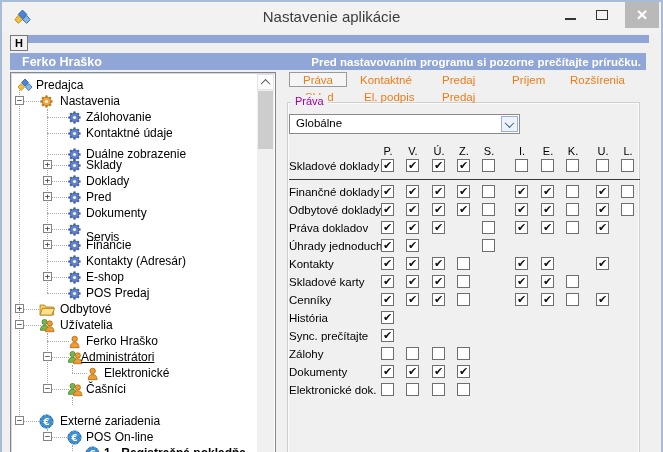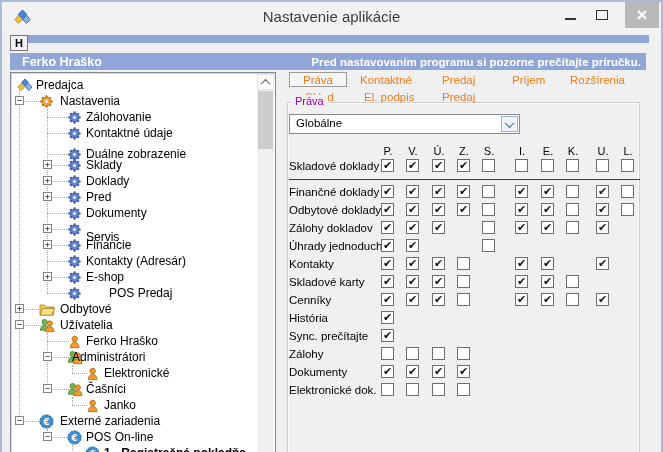--- a/index.html
+++ b/index.html
@@ -331,21 +331,21 @@
               <g stroke="#3c5da8" stroke-width="2.4">
                 <line x1="8" y1="1.5" x2="8" y2="14.5"></line>
                 <line x1="1.5" y1="8" x2="14.5" y2="8"></line>
                 <line x1="3.4" y1="3.4" x2="12.6" y2="12.6"></line>
                 <line x1="3.4" y1="12.6" x2="12.6" y2="3.4"></line>
               </g>
               <circle cx="8" cy="8" r="4.6" fill="#6383cf" stroke="#3c5da8" stroke-width="1"></circle>
               <circle cx="8" cy="8" r="1.7" fill="#eef2fa"></circle>
             </svg>
           </span>
-          <span class="tlabel" style="left: 74px; margin-left: 23px;">POS Predaj</span>
+          <span class="tlabel" style="left: 74px;">POS Predaj</span>
         </div>
         <div class="trow" style="top: 227px; position: absolute; left: 0px; right: 0px;">
           <span class="stub" style="left: 7px; width: 22px;"></span>
           <span class="exp" style="left: 3px;">+</span>
           <span class="ticon" style="left: 26px;">
             <svg width="16" height="14" viewBox="0 0 16 14">
               <path d="M1,3 h4.5 l1.5,2 H14.6 v8 H1 z" fill="#f5c95c" stroke="#a87b12" stroke-width="0.8"></path>
               <path d="M1,13 L3.6,6.4 H15.6 L12.8,13 z" fill="#fde28a" stroke="#a87b12" stroke-width="0.8"></path>
             </svg>
           </span>
@@ -388,21 +388,21 @@
               <g transform="translate(0.6,0.8) scale(1)">
                 <circle cx="5" cy="3.2" r="2.6" fill="#7ab648" stroke="#4e7d2a" stroke-width="0.8"></circle>
                 <path d="M0.8,11.5 c0-3.4 1.8-5 4.2-5 c2.4,0 4.2,1.6 4.2,5 z" fill="#7ab648" stroke="#4e7d2a" stroke-width="0.8"></path>
               </g>
               <g transform="translate(5.8,2.2) scale(1)">
                 <circle cx="5" cy="3.2" r="2.6" fill="#f09c30" stroke="#b06a10" stroke-width="0.8"></circle>
                 <path d="M0.8,11.5 c0-3.4 1.8-5 4.2-5 c2.4,0 4.2,1.6 4.2,5 z" fill="#f09c30" stroke="#b06a10" stroke-width="0.8"></path>
               </g>
             </svg>
           </span>
-          <span class="tlabel" style="left: 60px;">Administrátori</span>
+          <span class="tlabel" style="left: 69px; text-decoration: underline;">Administrátori</span>
         </div>
         <div class="trow" style="top: 291px; position: absolute; left: 0px; right: 0px;">
           <span class="stub" style="left: 60px; width: 15px;"></span>
           <span class="ticon" style="left: 72px;">
             <svg width="15" height="15" viewBox="0 0 15 15">
               <g transform="translate(2.4,1.6) scale(1.05)">
                 <circle cx="5" cy="3.2" r="2.6" fill="#f09c30" stroke="#b06a10" stroke-width="0.8"></circle>
                 <path d="M0.8,11.5 c0-3.4 1.8-5 4.2-5 c2.4,0 4.2,1.6 4.2,5 z" fill="#f09c30" stroke="#b06a10" stroke-width="0.8"></path>
               </g>
             </svg>
@@ -418,32 +418,20 @@
                 <circle cx="5" cy="3.2" r="2.6" fill="#7ab648" stroke="#4e7d2a" stroke-width="0.8"></circle>
                 <path d="M0.8,11.5 c0-3.4 1.8-5 4.2-5 c2.4,0 4.2,1.6 4.2,5 z" fill="#7ab648" stroke="#4e7d2a" stroke-width="0.8"></path>
               </g>
               <g transform="translate(5.8,2.2) scale(1)">
                 <circle cx="5" cy="3.2" r="2.6" fill="#f09c30" stroke="#b06a10" stroke-width="0.8"></circle>
                 <path d="M0.8,11.5 c0-3.4 1.8-5 4.2-5 c2.4,0 4.2,1.6 4.2,5 z" fill="#f09c30" stroke="#b06a10" stroke-width="0.8"></path>
               </g>
             </svg>
           </span>
           <span class="tlabel" style="left: 74px;">Čašníci</span>
-        </div>
-        <div class="trow" style="top: 323px; position: absolute; left: 0px; right: 0px;">
-          <span class="stub" style="left: 60px; width: 15px;"></span>
-          <span class="ticon" style="left: 72px;">
-            <svg width="15" height="15" viewBox="0 0 15 15">
-              <g transform="translate(2.4,1.6) scale(1.05)">
-                <circle cx="5" cy="3.2" r="2.6" fill="#f09c30" stroke="#b06a10" stroke-width="0.8"></circle>
-                <path d="M0.8,11.5 c0-3.4 1.8-5 4.2-5 c2.4,0 4.2,1.6 4.2,5 z" fill="#f09c30" stroke="#b06a10" stroke-width="0.8"></path>
-              </g>
-            </svg>
-          </span>
-          <span class="tlabel" style="left: 92px;">Janko</span>
         </div>
         <div class="trow" style="top: 339px; position: absolute; left: 0px; right: 0px;">
           <span class="stub" style="left: 7px; width: 22px;"></span>
           <span class="exp" style="left: 3px;">−</span>
           <span class="ticon" style="left: 26px;">
             <svg width="15" height="15" viewBox="0 0 16 16">
               <circle cx="8" cy="8" r="7" fill="#3f8fd2" stroke="#1b5fa0" stroke-width="1"></circle>
               <circle cx="8" cy="8" r="6.9" fill="none" stroke="#a5d4f2" stroke-width="0.9" stroke-dasharray="1.6,2.6"></circle>
               <text x="8" y="11.3" text-anchor="middle" font-size="9.5" font-weight="bold" fill="#fff" font-family="DejaVu Sans,sans-serif">€</text>
             </svg>
@@ -545,21 +533,21 @@
           <span class="cb checked" style="left: 150px;"></span>
           <span class="cb checked" style="left: 175px;"></span>
           <span class="cb" style="left: 200px;"></span>
           <span class="cb checked" style="left: 233px;"></span>
           <span class="cb checked" style="left: 259px;"></span>
           <span class="cb" style="left: 284px;"></span>
           <span class="cb checked" style="left: 314px;"></span>
           <span class="cb" style="left: 339px;"></span>
         </div>
         <div class="mrow" style="top: 148px;">
-          <span class="mlabel">Zálohy dokladov</span>
+          <span class="mlabel">Práva dokladov</span>
           <span class="cb checked" style="left: 99px;"></span>
           <span class="cb checked" style="left: 124px;"></span>
           <span class="cb checked" style="left: 150px;"></span>
           <span class="cb" style="left: 200px;"></span>
           <span class="cb checked" style="left: 233px;"></span>
           <span class="cb checked" style="left: 259px;"></span>
           <span class="cb" style="left: 284px;"></span>
           <span class="cb checked" style="left: 314px;"></span>
         </div>
         <div class="mrow" style="top: 166px;">

